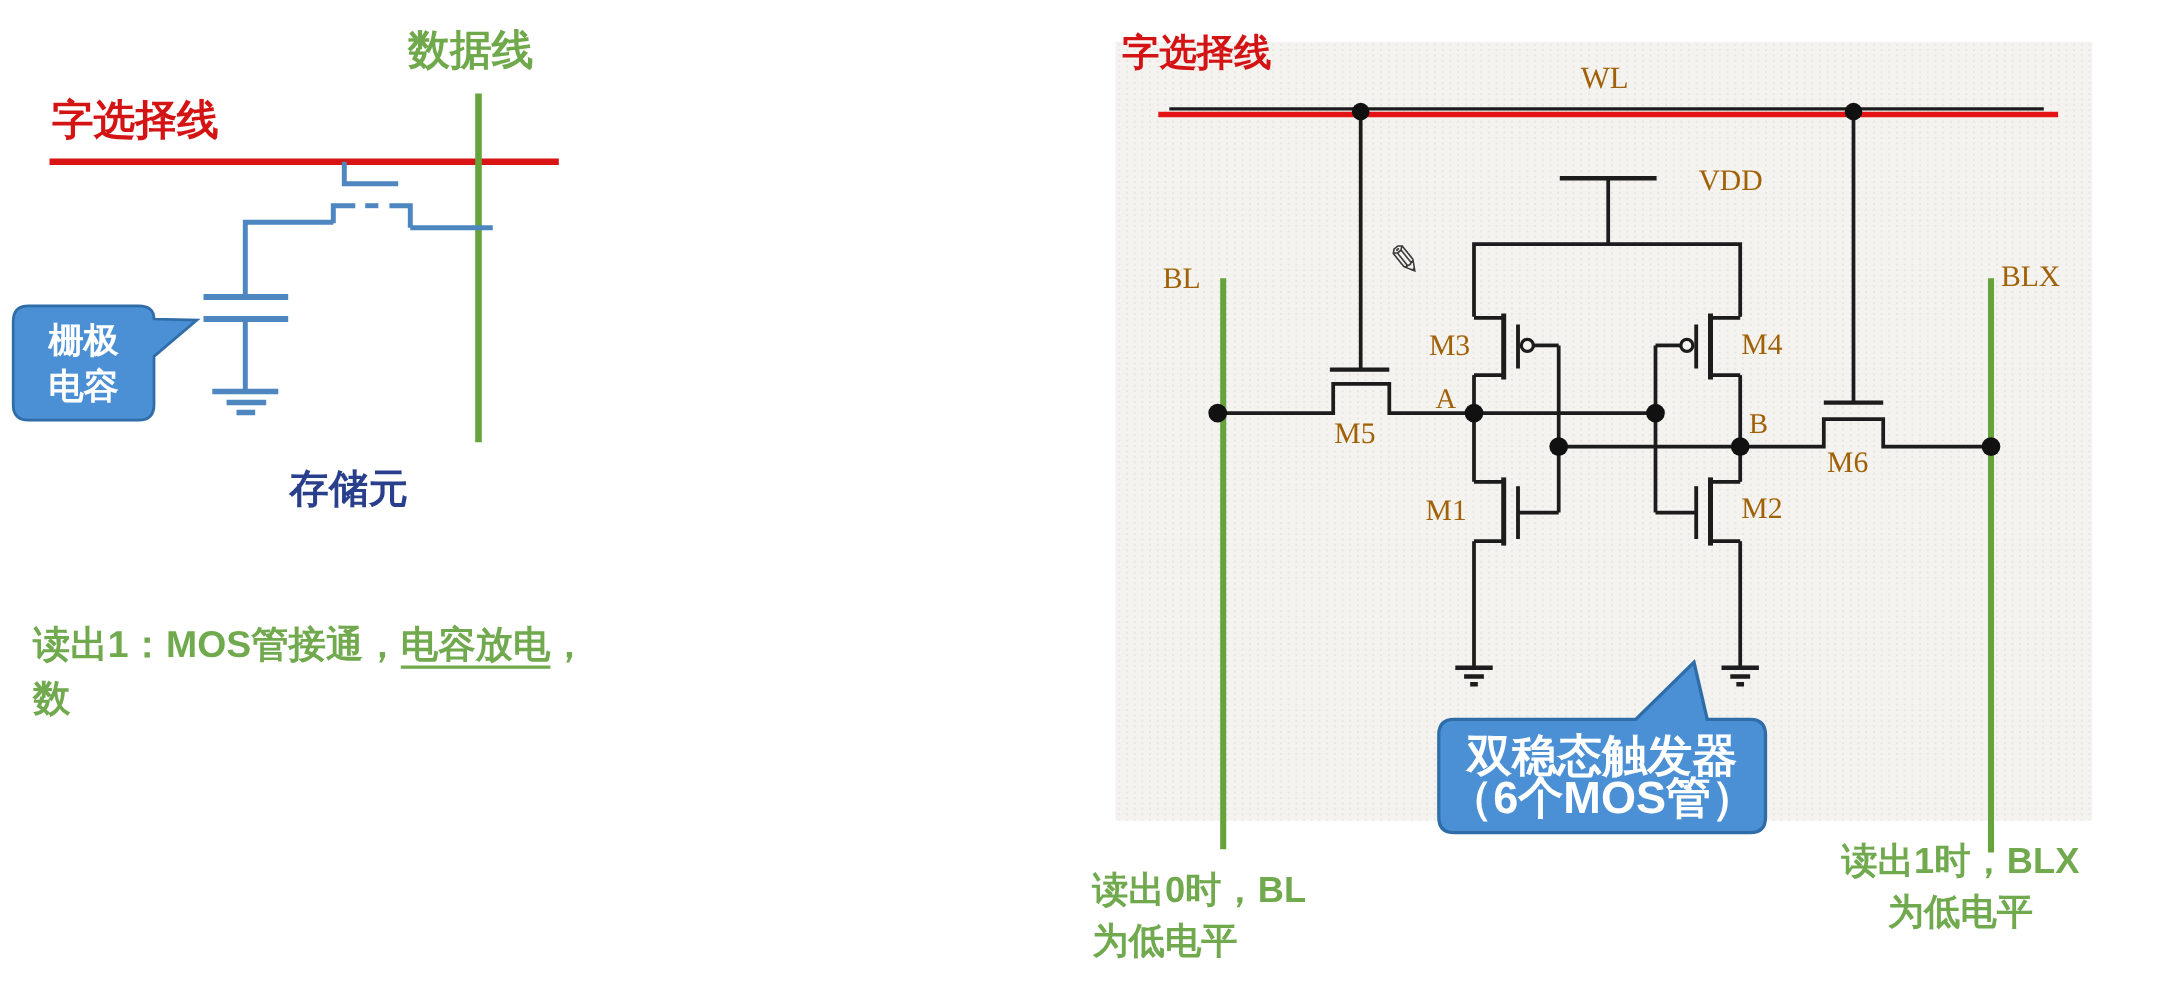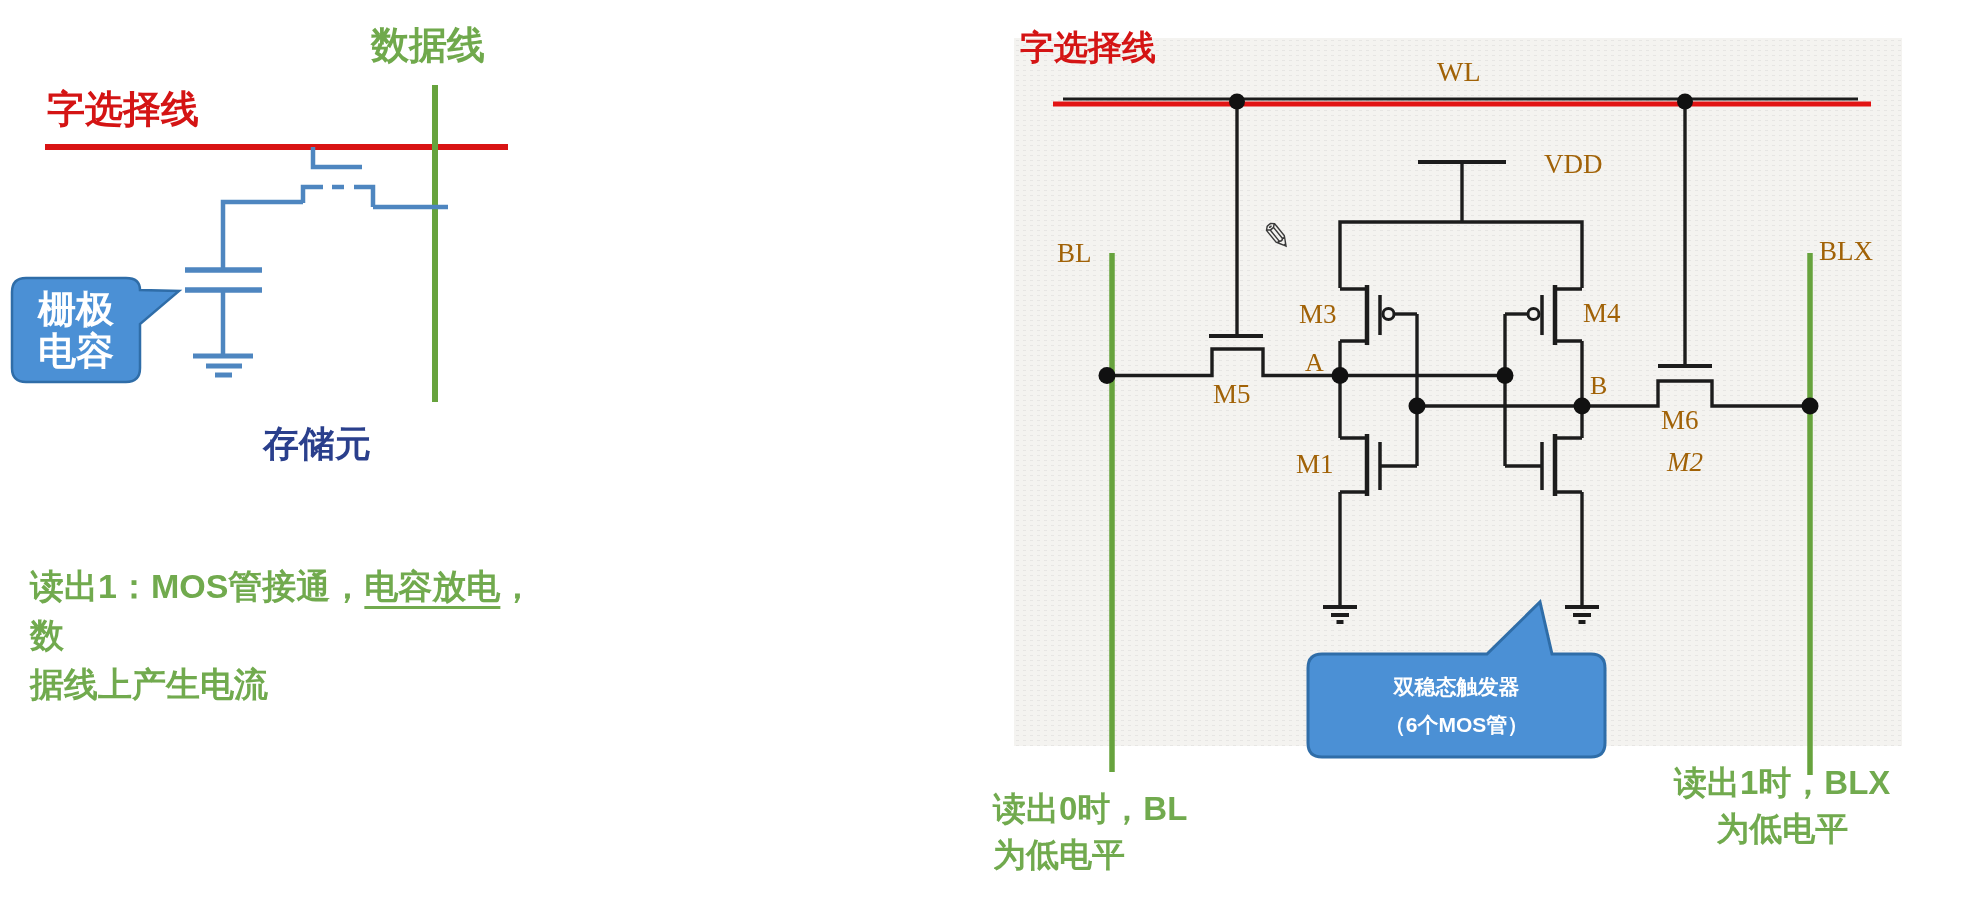--- a/index.html
+++ b/index.html
@@ -23,22 +23,22 @@
   .serif-label{font-family:"Liberation Serif",serif;color:#a16207;font-size:27px;font-weight:normal;}
   .para{
     position:absolute;color:#71aa4e;font-weight:bold;font-size:34px;line-height:49px;
     width:530px;white-space:normal;
   }
   .para .u{text-decoration:underline;text-decoration-thickness:3px;text-underline-offset:8px;}
   .callout-text{
     position:absolute;display:flex;flex-direction:column;align-items:center;justify-content:center;
     color:#ffffff;font-weight:bold;text-align:center;
   }
-  #gate-cap-text{left:12px;top:278px;width:128px;height:104px;font-size:38px;line-height:42px;}
-  #flipflop-text{left:1308px;top:654px;width:297px;height:103px;font-size:21px;line-height:38px;}
+  #gate-cap-text{left:12px;top:278px;width:128px;height:104px;font-size:32px;line-height:42px;}
+  #flipflop-text{left:1308px;top:654px;width:297px;height:103px;font-size:41px;line-height:38px;}
   .note{position:absolute;color:#71aa4e;font-weight:bold;font-size:33px;line-height:46px;white-space:nowrap;}
   #pencil{left:1262px;top:216px;font-size:36px;color:#3a3a3a;transform:rotate(6deg);}
 </style>
 </head>
 <body>
 
 <div id="canvas">
 
   <div id="right-panel" class="abs"></div>
 
@@ -137,36 +137,35 @@
 
   <div id="gate-cap-text" class="callout-text">
     <div>栅极</div>
     <div>电容</div>
   </div>
 
   <div class="txt navy-label" style="left:263px;top:420px;">存储元</div>
 
   <div class="para" style="left:30px;top:562px;">
     <span>读出1：MOS管接通，</span><span class="u">电容放电</span><span>，数</span><br>
-    <span>据线上产生电流</span>
   </div>
 
 
   <div class="txt red-label" style="left:1020px;top:25px;font-size:34px;">字选择线</div>
   <div class="txt serif-label" style="left:1437px;top:56px;font-size:28px;">WL</div>
   <div class="txt serif-label" style="left:1512px;top:149px;margin-left:32px;">VDD</div>
   <div class="txt serif-label" style="left:1057px;top:238px;text-align:right;">BL</div>
   <div class="txt serif-label" style="left:1819px;top:236px;">BLX</div>
 
   <div class="txt serif-label" style="left:1299px;top:299px;">M3</div>
   <div class="txt serif-label" style="left:1583px;top:298px;">M4</div>
   <div class="txt serif-label" style="left:1213px;top:379px;">M5</div>
   <div class="txt serif-label" style="left:1661px;top:405px;">M6</div>
   <div class="txt serif-label" style="left:1296px;top:449px;">M1</div>
-  <div class="txt serif-label" style="left:1667px;top:447px;font-style:italic;">M2</div>
+  <div class="txt serif-label" style="left:1583px;top:447px;">M2</div>
 
   <div class="txt serif-label" style="left:1305px;top:348px;font-size:26px;">A</div>
   <div class="txt serif-label" style="left:1590px;top:371px;font-size:26px;">B</div>
 
   <div id="pencil" class="txt">✎</div>
 
   <div id="flipflop-text" class="callout-text">
     <div>双稳态触发器</div>
     <div>（6个MOS管）</div>
   </div>

